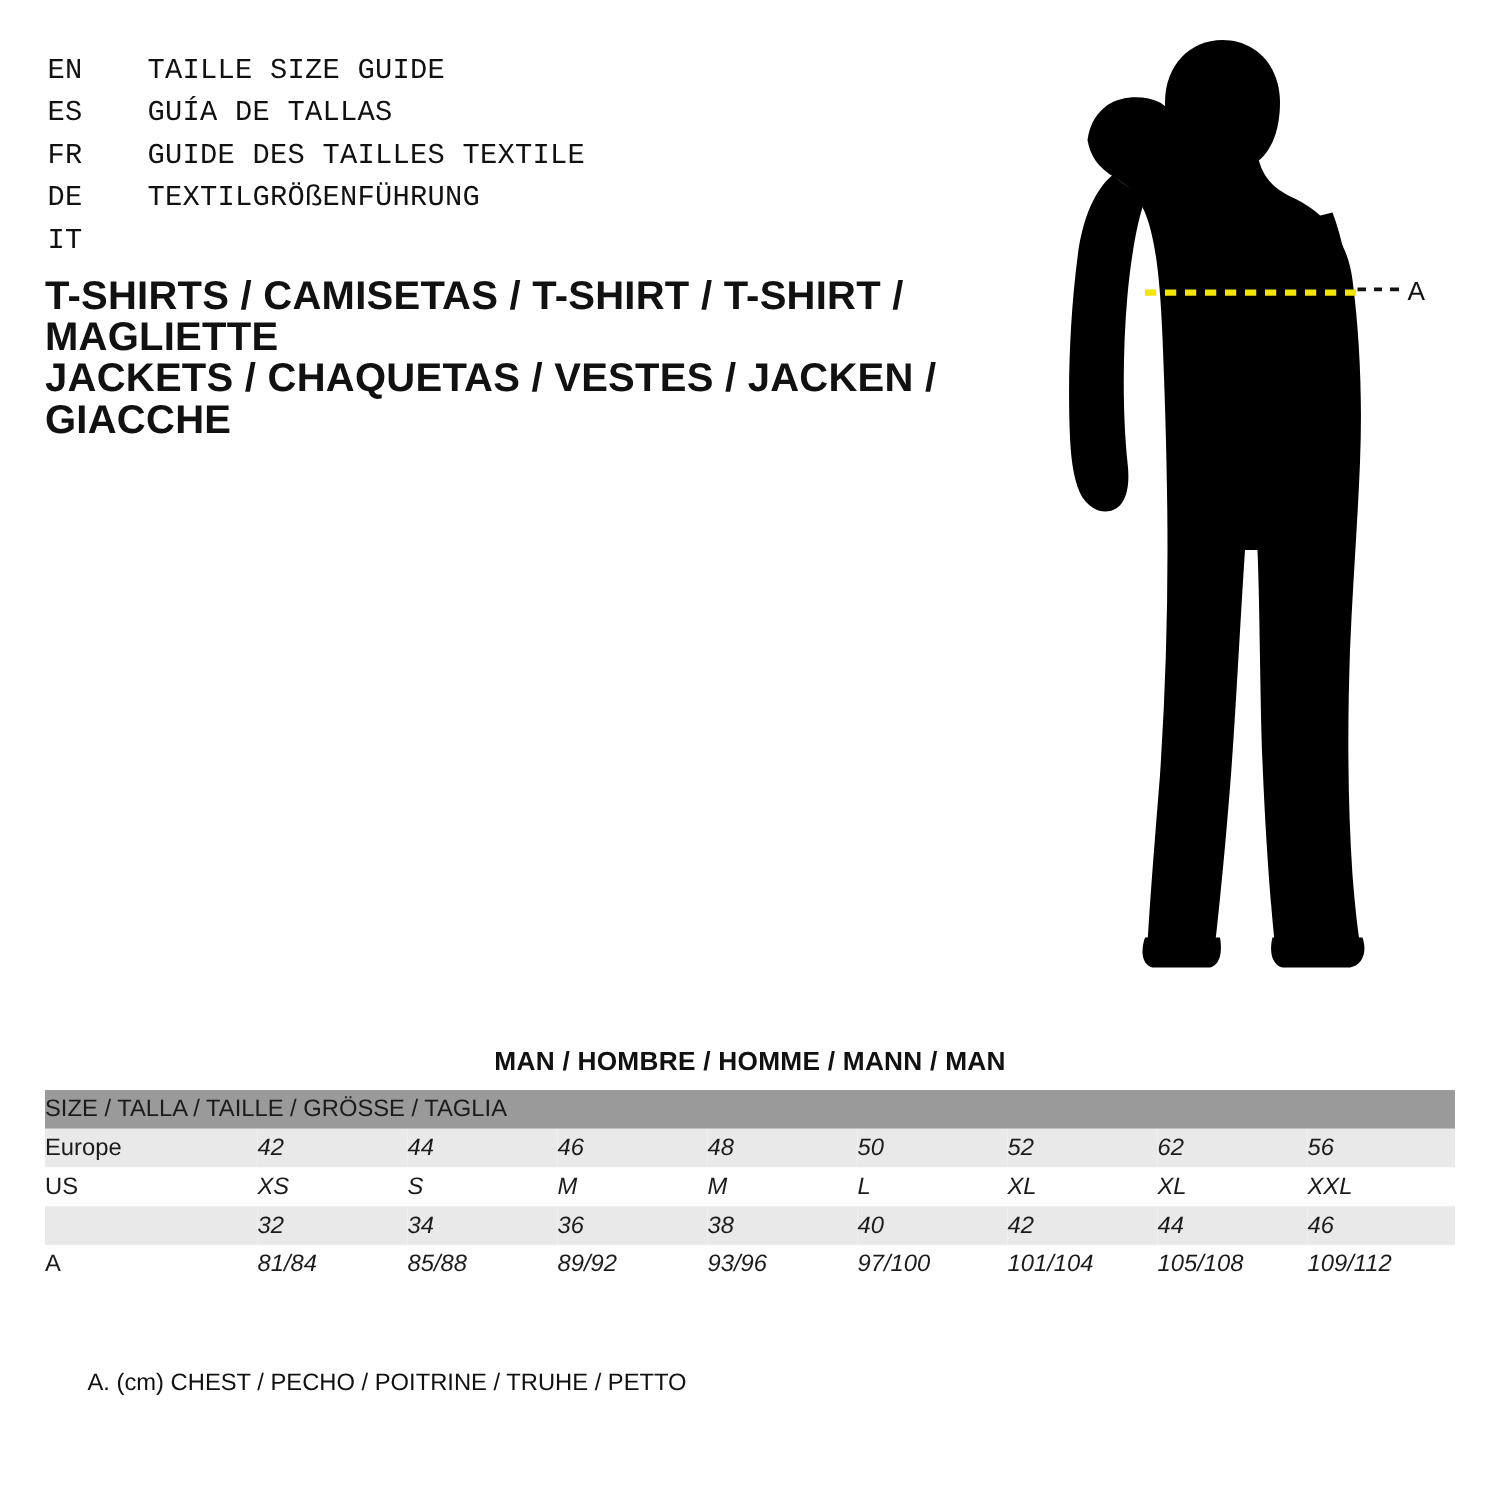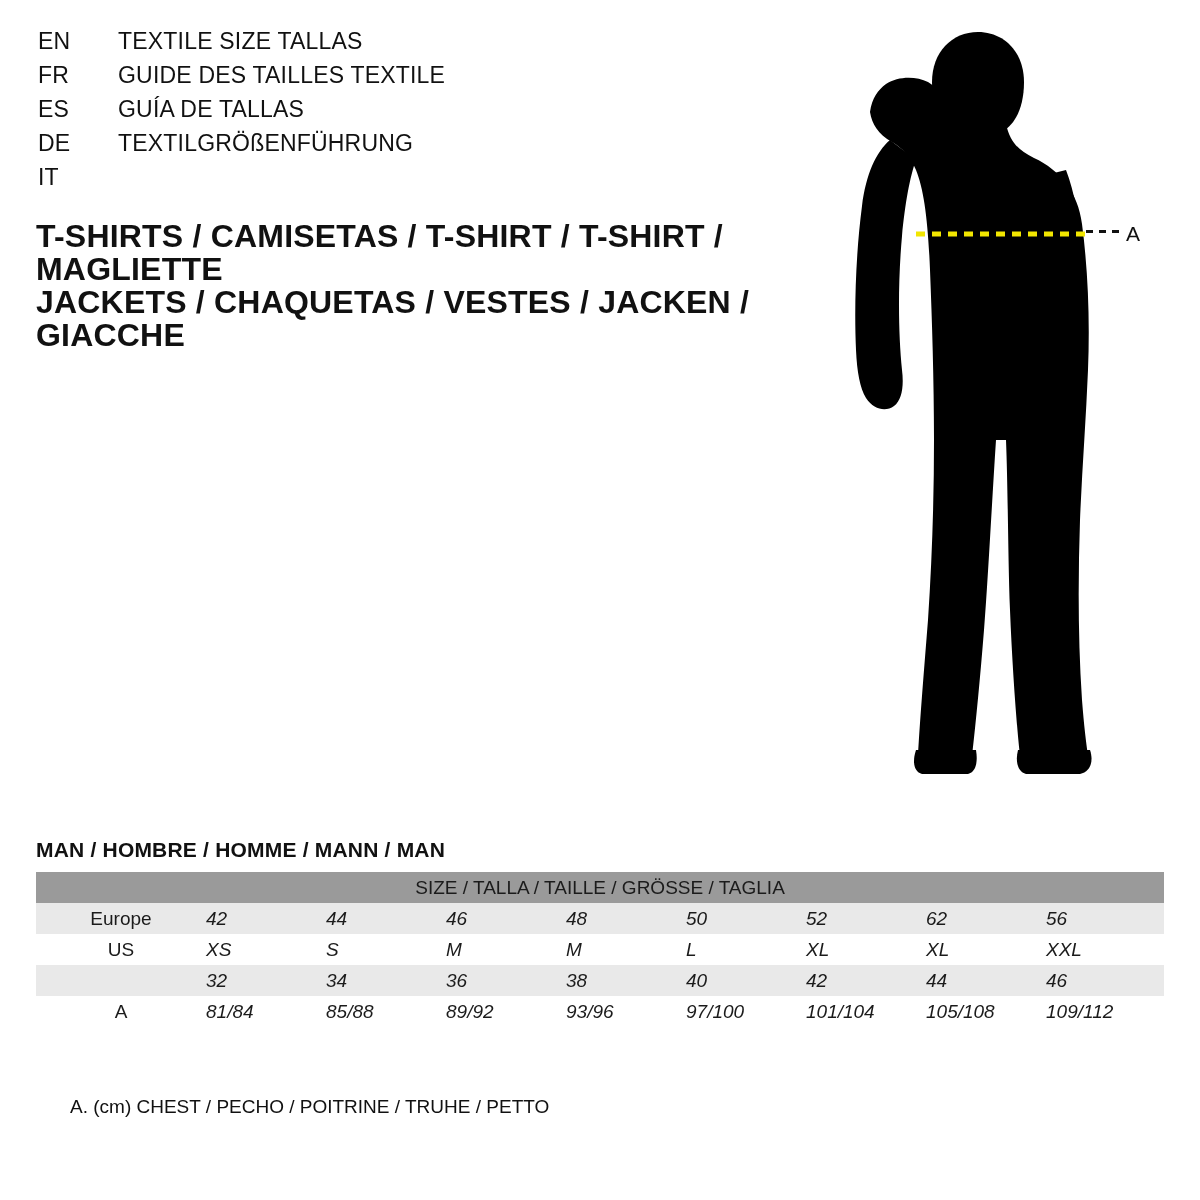--- a/index.html
+++ b/index.html
@@ -13,22 +13,23 @@
     font-family: "Liberation Sans", sans-serif;
     color: #111111;
     position: relative;
     overflow: hidden;
   }
 
   
   .lang-block {
     position: absolute;
     left: 38px;
-    top: 28px;
+    top: 43px;
     width: 720px;
+    font-family: Liberation Mono, monospace;
   }
   .lang-row {
     display: flex;
     align-items: baseline;
     height: 34px;
     font-size: 23px;
     letter-spacing: .2px;
   }
   .lang-code {
     width: 80px;
@@ -85,20 +86,21 @@
     left: 36px;
     top: 838px;
     width: 1128px;
   }
   .table-title {
     font-size: 21px;
     font-weight: bold;
     letter-spacing: .2px;
     margin-bottom: 10px;
     color: #111;
+    text-align: center;
   }
   table.size-table {
     border-collapse: collapse;
     width: 1128px;
     table-layout: fixed;
   }
   table.size-table td {
     font-size: 19px;
     color: #1b1b1b;
     padding: 0;
@@ -108,48 +110,48 @@
   .row-head td {
     background: #9a9a9a;
     color: #1b1b1b;
     font-size: 18px;
     height: 30px;
   }
   .row-alt td { background: #e9e9e9; margin-top: 36px; }
   .row-plain td { background: #ffffff; }
   .cell-label {
     padding-left: 8px;
-    text-align: center;
+    text-align: left;
   }
   .cell-val { text-align: left; font-style: italic; }
 
   .footnote {
     position: absolute;
     left: 38px;
     top: 1096px;
     font-size: 19px;
     color: #111;
     margin-left: 32px;
   }
 </style>
 </head>
 <body>
 
 <div class="lang-block">
   <div class="lang-row">
     <span class="lang-code">EN</span>
-    <span class="lang-text">TEXTILE SIZE TALLAS</span>
+    <span class="lang-text">TAILLE SIZE GUIDE</span>
+  </div>
+  <div class="lang-row">
+    <span class="lang-code">ES</span>
+    <span class="lang-text">GUÍA DE TALLAS</span>
   </div>
   <div class="lang-row">
     <span class="lang-code">FR</span>
     <span class="lang-text">GUIDE DES TAILLES TEXTILE</span>
-  </div>
-  <div class="lang-row">
-    <span class="lang-code">ES</span>
-    <span class="lang-text">GUÍA DE TALLAS</span>
   </div>
   <div class="lang-row">
     <span class="lang-code">DE</span>
     <span class="lang-text">TEXTILGRÖßENFÜHRUNG</span>
   </div>
   <div class="lang-row">
     <span class="lang-code">IT</span>
   </div>
 </div>
 

